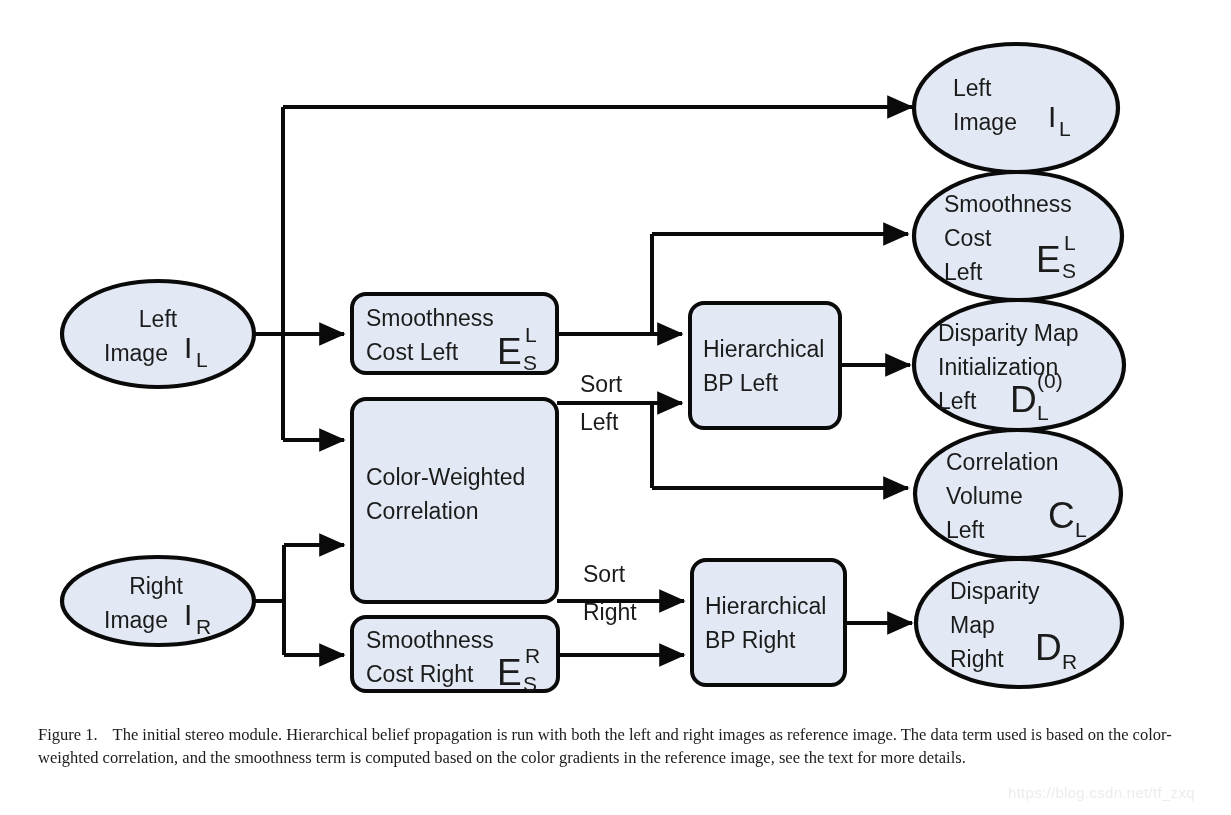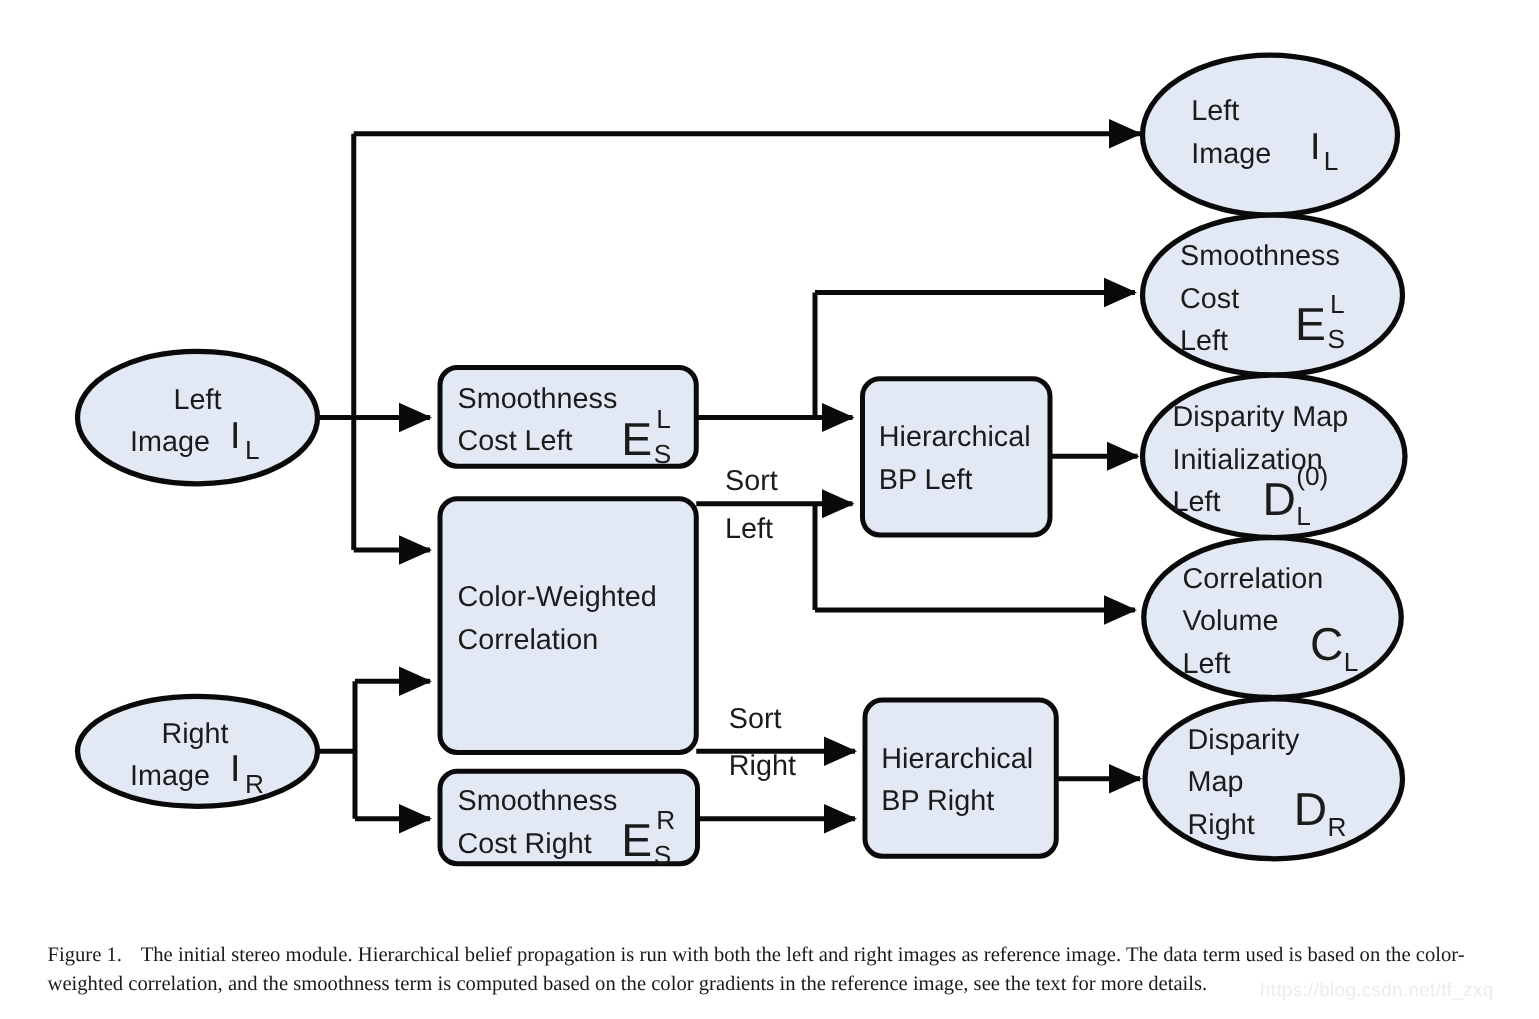--- a/index.html
+++ b/index.html
@@ -66,21 +66,21 @@
   .edge {
     stroke: #0a0a0a;
     stroke-width: 4;
     fill: none;
     stroke-linecap: butt;
     stroke-linejoin: miter;
   }
   #caption {
     position: absolute;
     left: 38px;
-    top: 752px;
+    top: 723px;
     width: 1160px;
     font-family: "Liberation Serif", serif;
     font-size: 16.5px;
     line-height: 1.42;
     color: #1a1a1a;
     text-align: left;
   }
   #watermark {
     position: absolute;
     left: 1008px;

